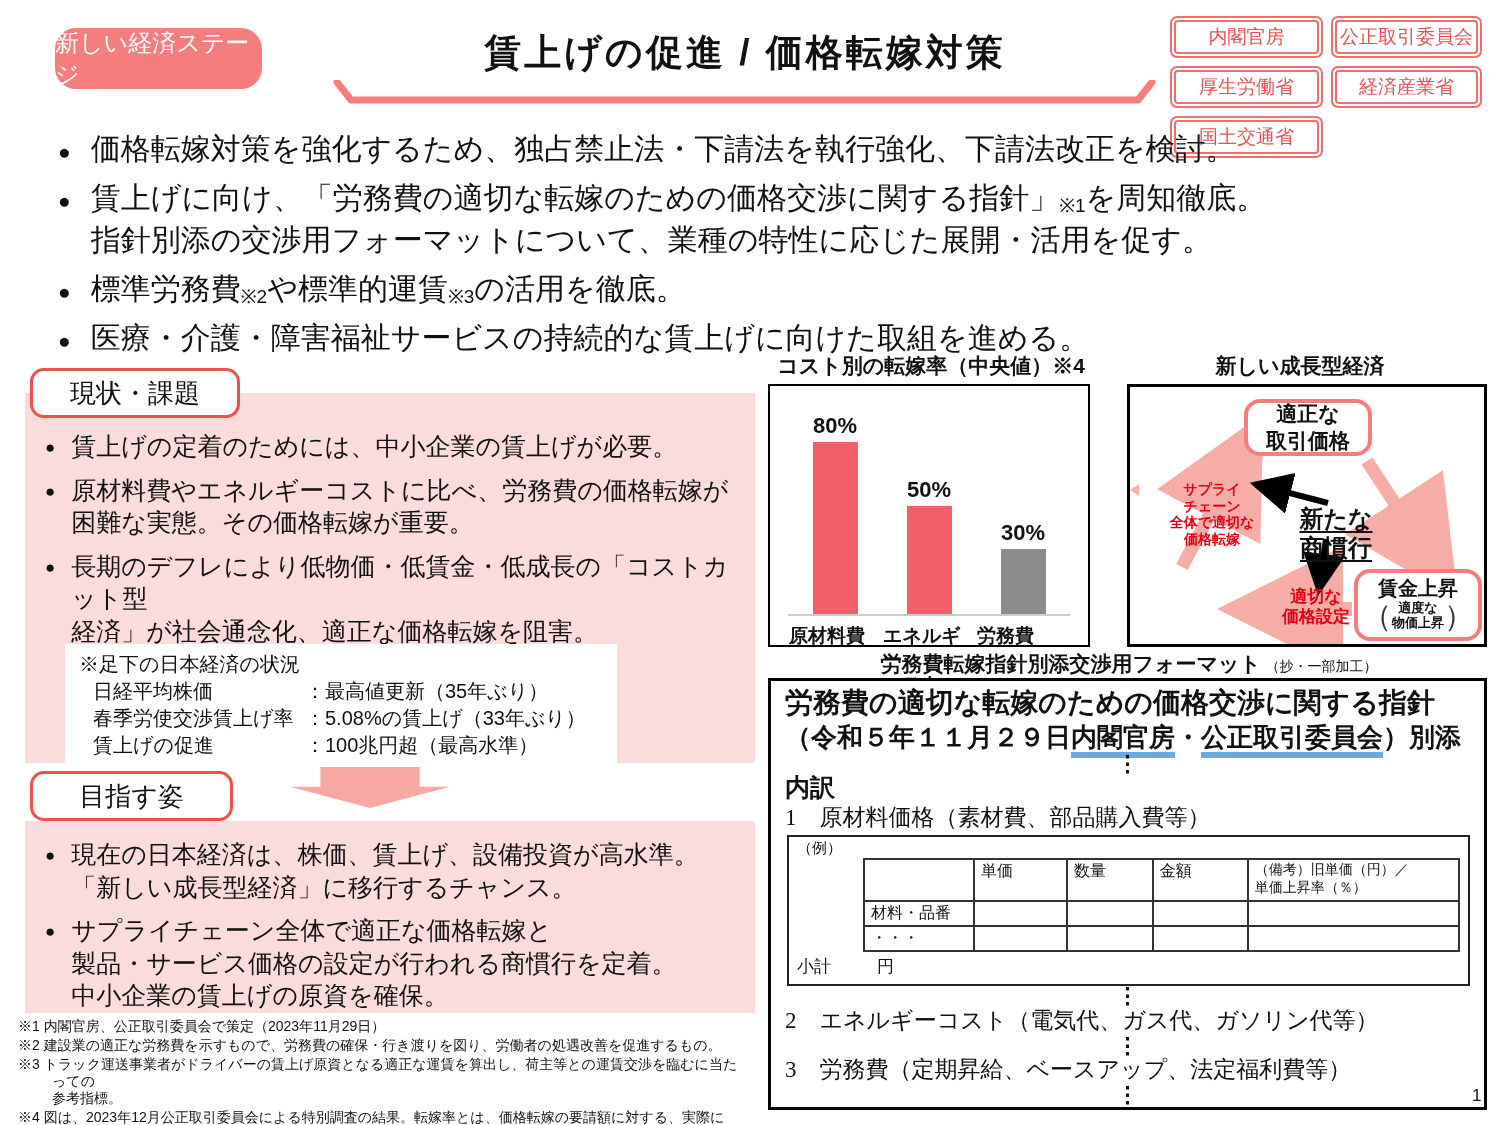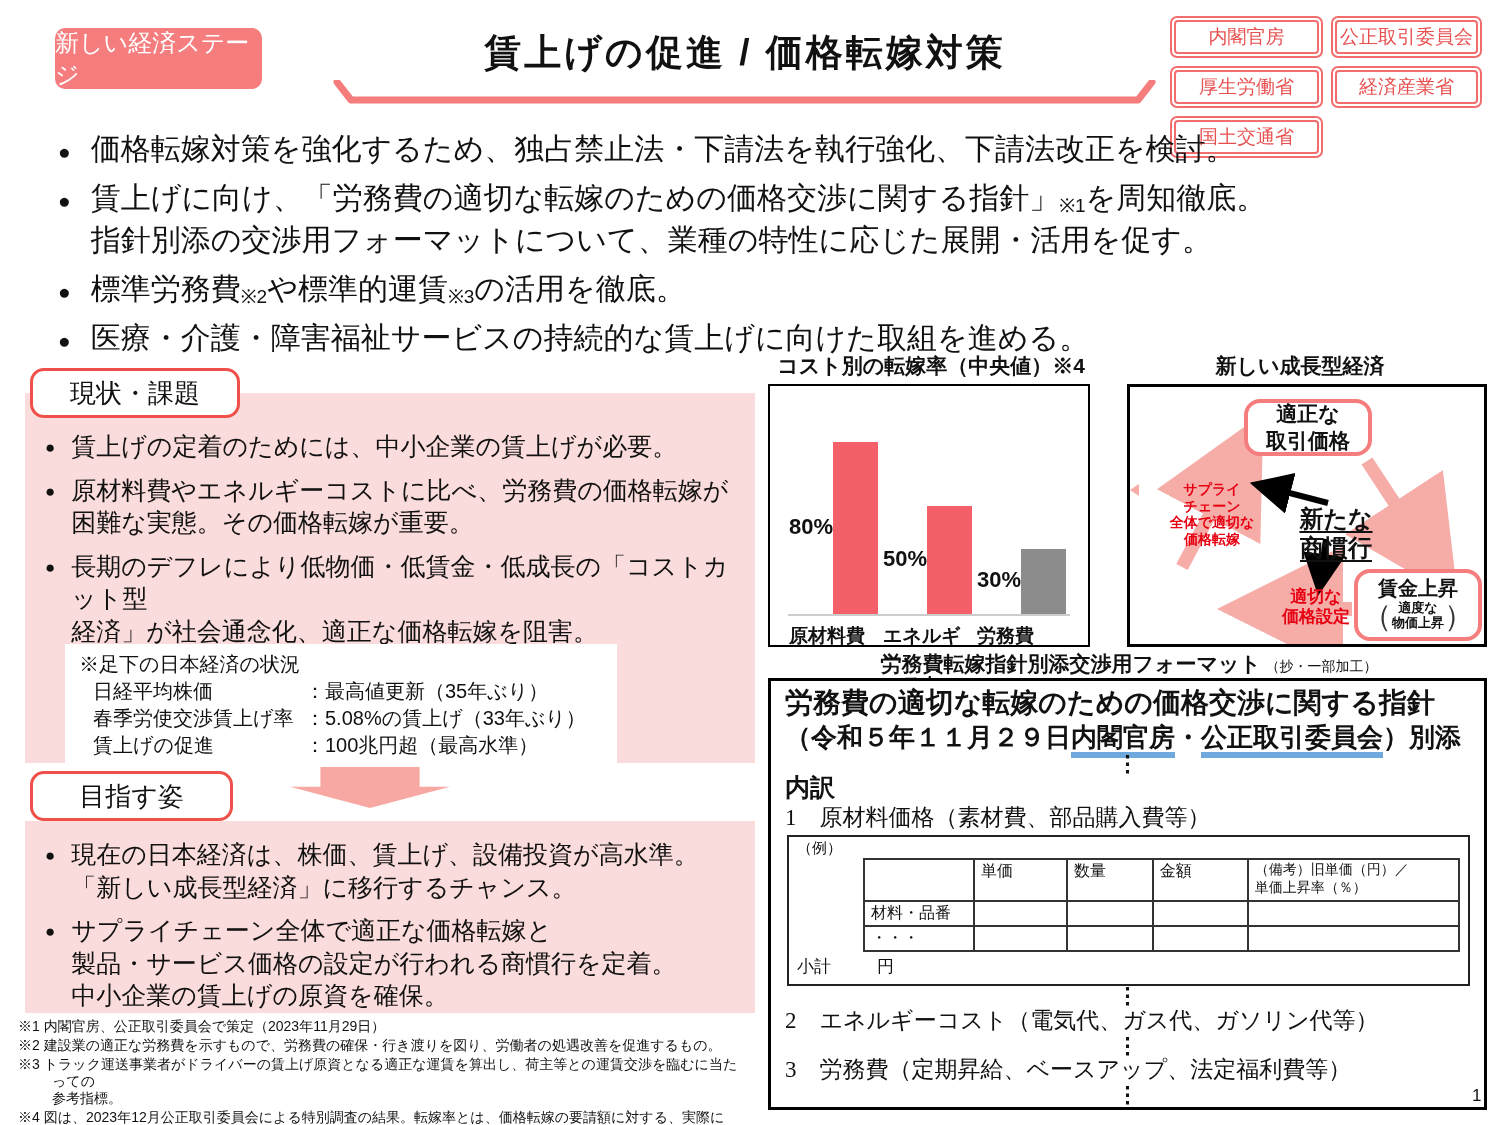--- a/index.html
+++ b/index.html
@@ -5,21 +5,21 @@
   * { box-sizing: border-box; margin: 0; padding: 0; }
   html,body { background:#fff; }
   #canvas {
     position: relative; width: 1500px; height: 1125px; background: #fff;
     overflow: hidden; font-family: "Liberation Sans", sans-serif; color: #111;
   }
   .abs { position: absolute; }
 
   
   #badge { left:55px; top:28px; width:207px; height:61px; background:#f57d7d;
-    border-radius:10px; color:#fff; font-size:24px; display:flex; align-items:center; justify-content:center; }
+    border-radius:21px; color:#fff; font-size:24px; display:flex; align-items:center; justify-content:center; }
   #title { left:300px; top:28px; width:890px; text-align:center; font-size:37px; font-weight:700; letter-spacing:3px; }
   #swoosh { left:332px; top:80px; }
   #ministries { left:1170px; top:16px; display:grid; grid-template-columns:153px 151px; gap:8px; }
   .m-box { border:2px solid #f26d6d; border-radius:7px; padding:2px; background:#fff; }
   .m-inner { border:2px solid #f26d6d; border-radius:4px; color:#e85050; font-size:19px; text-align:center; padding:2px 2px; white-space:nowrap; }
 
   
   #main-bullets { left:58px; top:128px; width:1408px; }
   .mb { display:flex; gap:20px; font-size:30px; line-height:1.4; margin-bottom:7px; }
   .mb .dot { font-size:21px; padding-top:9px; }
@@ -50,21 +50,21 @@
 
   
   #footnotes { left:18px; top:1018px; width:730px; font-size:14px; line-height:1.22; color:#111; }
   .fn { white-space:pre-line; padding-left:34px; text-indent:-34px; margin-bottom:2px; }
 
   
   #chart-title { left:770px; top:352px; width:322px; text-align:center; font-size:21px; font-weight:700; }
   #chart-box { left:768px; top:384px; width:322px; height:263px; border:2px solid #000; background:#fff; }
   #chart-box .bars { position:absolute; left:18px; right:18px; top:14px; height:216px;
     display:flex; justify-content:space-around; align-items:flex-end; border-bottom:2px solid #ccc; }
-  .bargroup { display:flex; align-items:center; width:92px; }
+  .bargroup { display:flex; flex-direction:column; align-items:center; width:92px; }
   .barvalue { font-size:22px; font-weight:700; margin-bottom:3px; }
   .bar { width:45px; background:#f4606a; }
   #chart-box .cats { position:absolute; left:18px; right:18px; top:238px; display:flex; justify-content:space-around; }
   .cat { font-size:19px; font-weight:700; white-space:pre-line; line-height:1.25; width:92px; }
 
   
   #diagram-title { left:1155px; top:352px; width:290px; text-align:center; font-size:21px; font-weight:700; }
   #diagram-box { left:1127px; top:384px; width:360px; height:263px; border:3px solid #000; background:#fff; overflow:hidden; }
   #diagram-box svg { position:absolute; left:0; top:0; }
   .dnode { position:absolute; border:4px solid #f57d7d; border-radius:16px; background:#fff;

